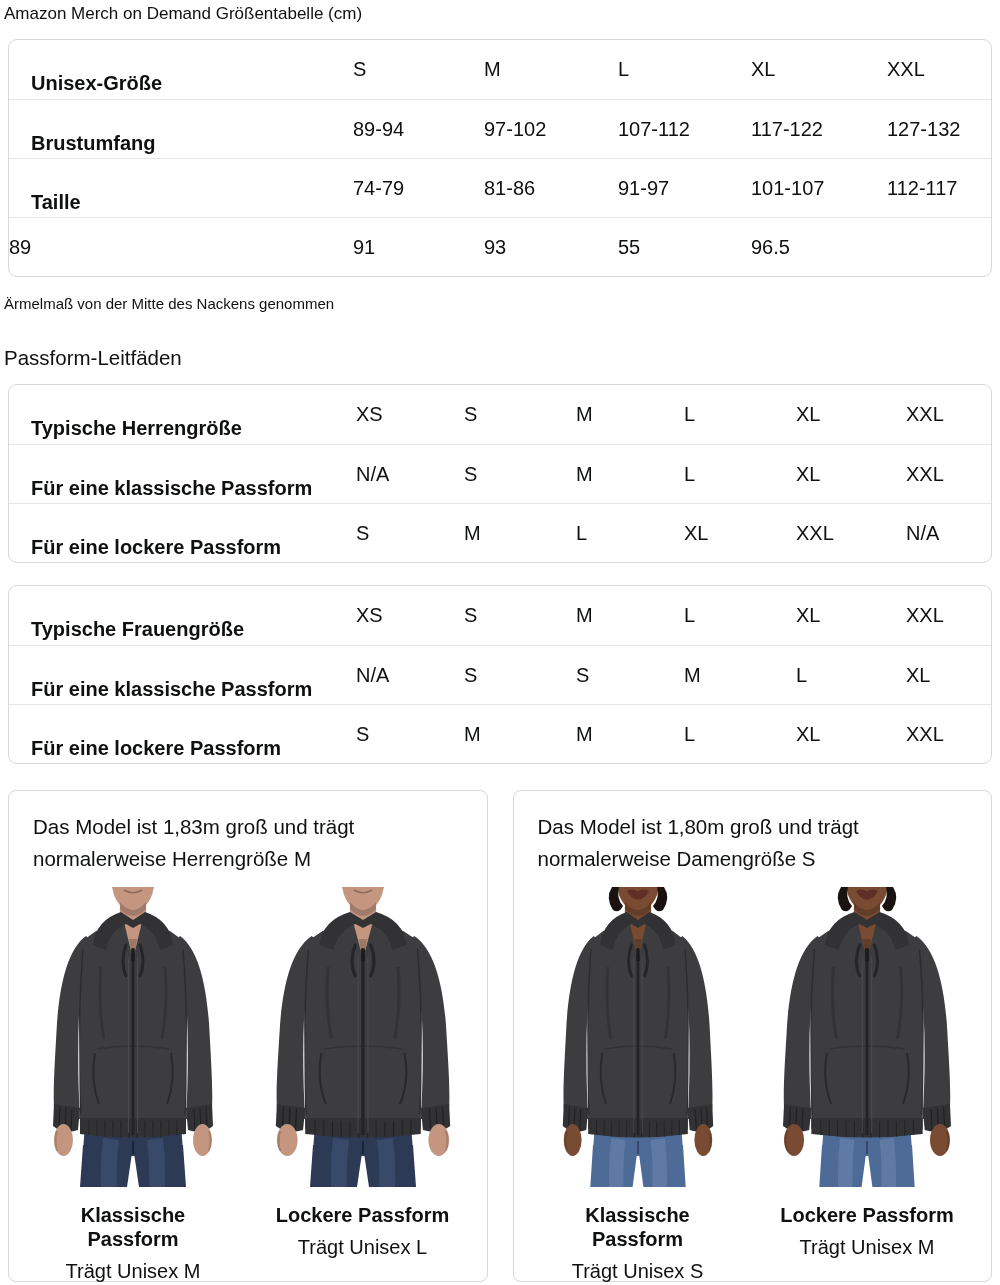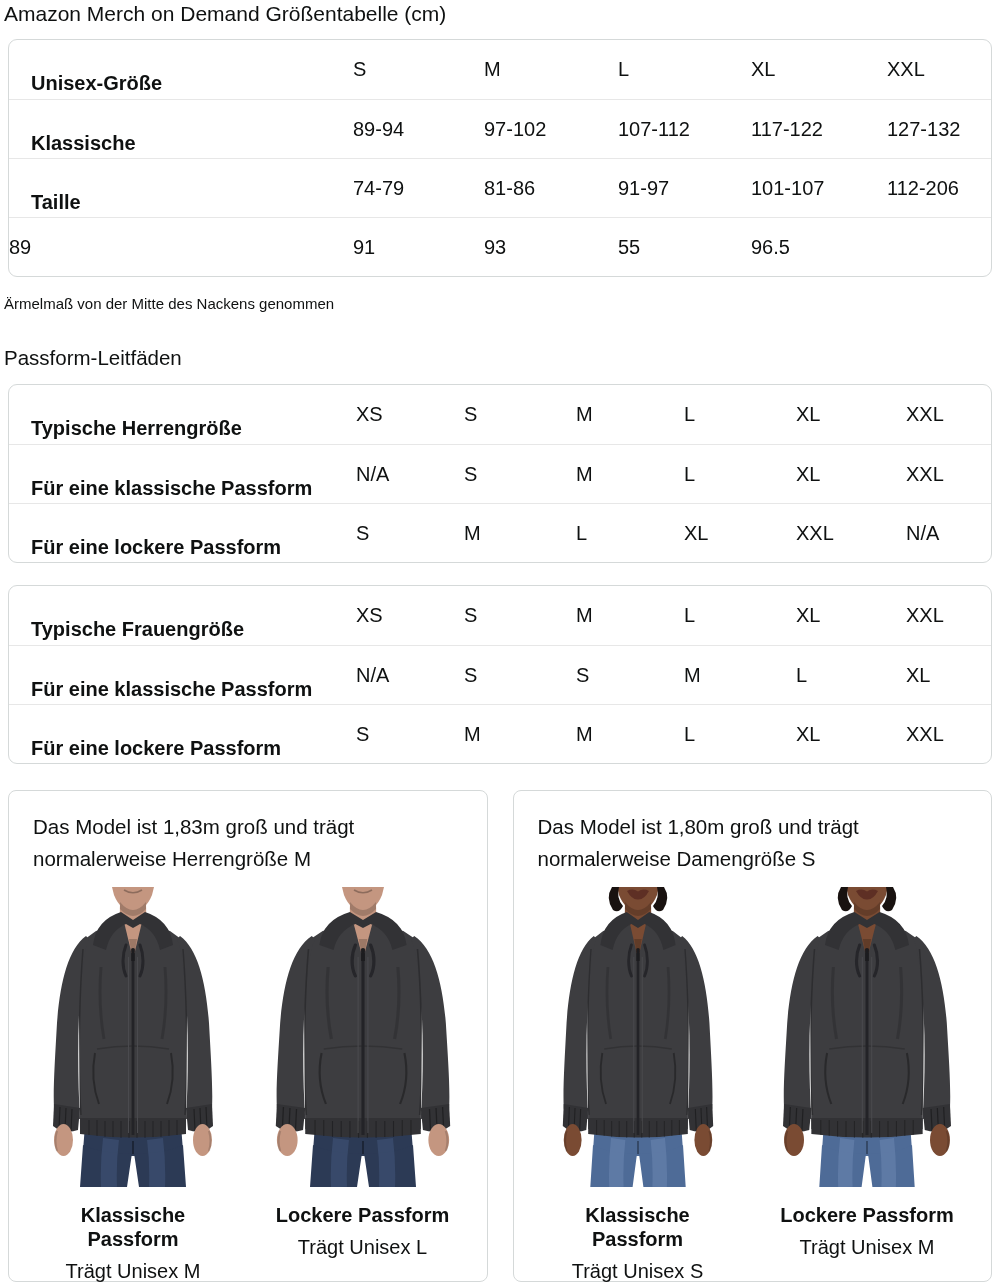--- a/index.html
+++ b/index.html
@@ -13,21 +13,21 @@
   *{box-sizing:border-box;}
   html,body{margin:0;padding:0;background:#fff;}
   body{
     width:1000px;height:1285px;
     font-family:"Liberation Sans","DejaVu Sans",sans-serif;
     color:var(--text);
     overflow:hidden;
   }
   .page-title{
     margin:1px 7px 0 4px;
-    font-size:21px;font-weight:400;line-height:26px;
+    font-size:17px;font-weight:400;line-height:26px;
   }
   .table-card{
     margin:12px 8px 0;
     border:1px solid var(--table-border);
     border-radius:9px;
     background:#fff;
   }
   .trow{display:grid;height:59px;align-items:center;}
   .trow + .trow{border-top:1px solid var(--row-divider);}
   .t1{grid-template-columns:344px 131px 134px 133px 136px 1fr;}
@@ -89,34 +89,34 @@
   <div class="table-card">
     <div class="trow t1">
       <div class="tcell tlabel">Unisex-Größe</div>
       <div class="tcell">S</div>
       <div class="tcell">M</div>
       <div class="tcell">L</div>
       <div class="tcell">XL</div>
       <div class="tcell">XXL</div>
     </div>
     <div class="trow t1">
-      <div class="tcell tlabel">Klassische</div>
+      <div class="tcell tlabel">Brustumfang</div>
       <div class="tcell">89-94</div>
       <div class="tcell">97-102</div>
       <div class="tcell">107-112</div>
       <div class="tcell">117-122</div>
       <div class="tcell">127-132</div>
     </div>
     <div class="trow t1">
       <div class="tcell tlabel">Taille</div>
       <div class="tcell">74-79</div>
       <div class="tcell">81-86</div>
       <div class="tcell">91-97</div>
       <div class="tcell">101-107</div>
-      <div class="tcell">112-206</div>
+      <div class="tcell">112-117</div>
     </div>
     <div class="trow t1">
       <div class="tcell">89</div>
       <div class="tcell">91</div>
       <div class="tcell">93</div>
       <div class="tcell">55</div>
       <div class="tcell">96.5</div>
     </div>
   </div>
 

